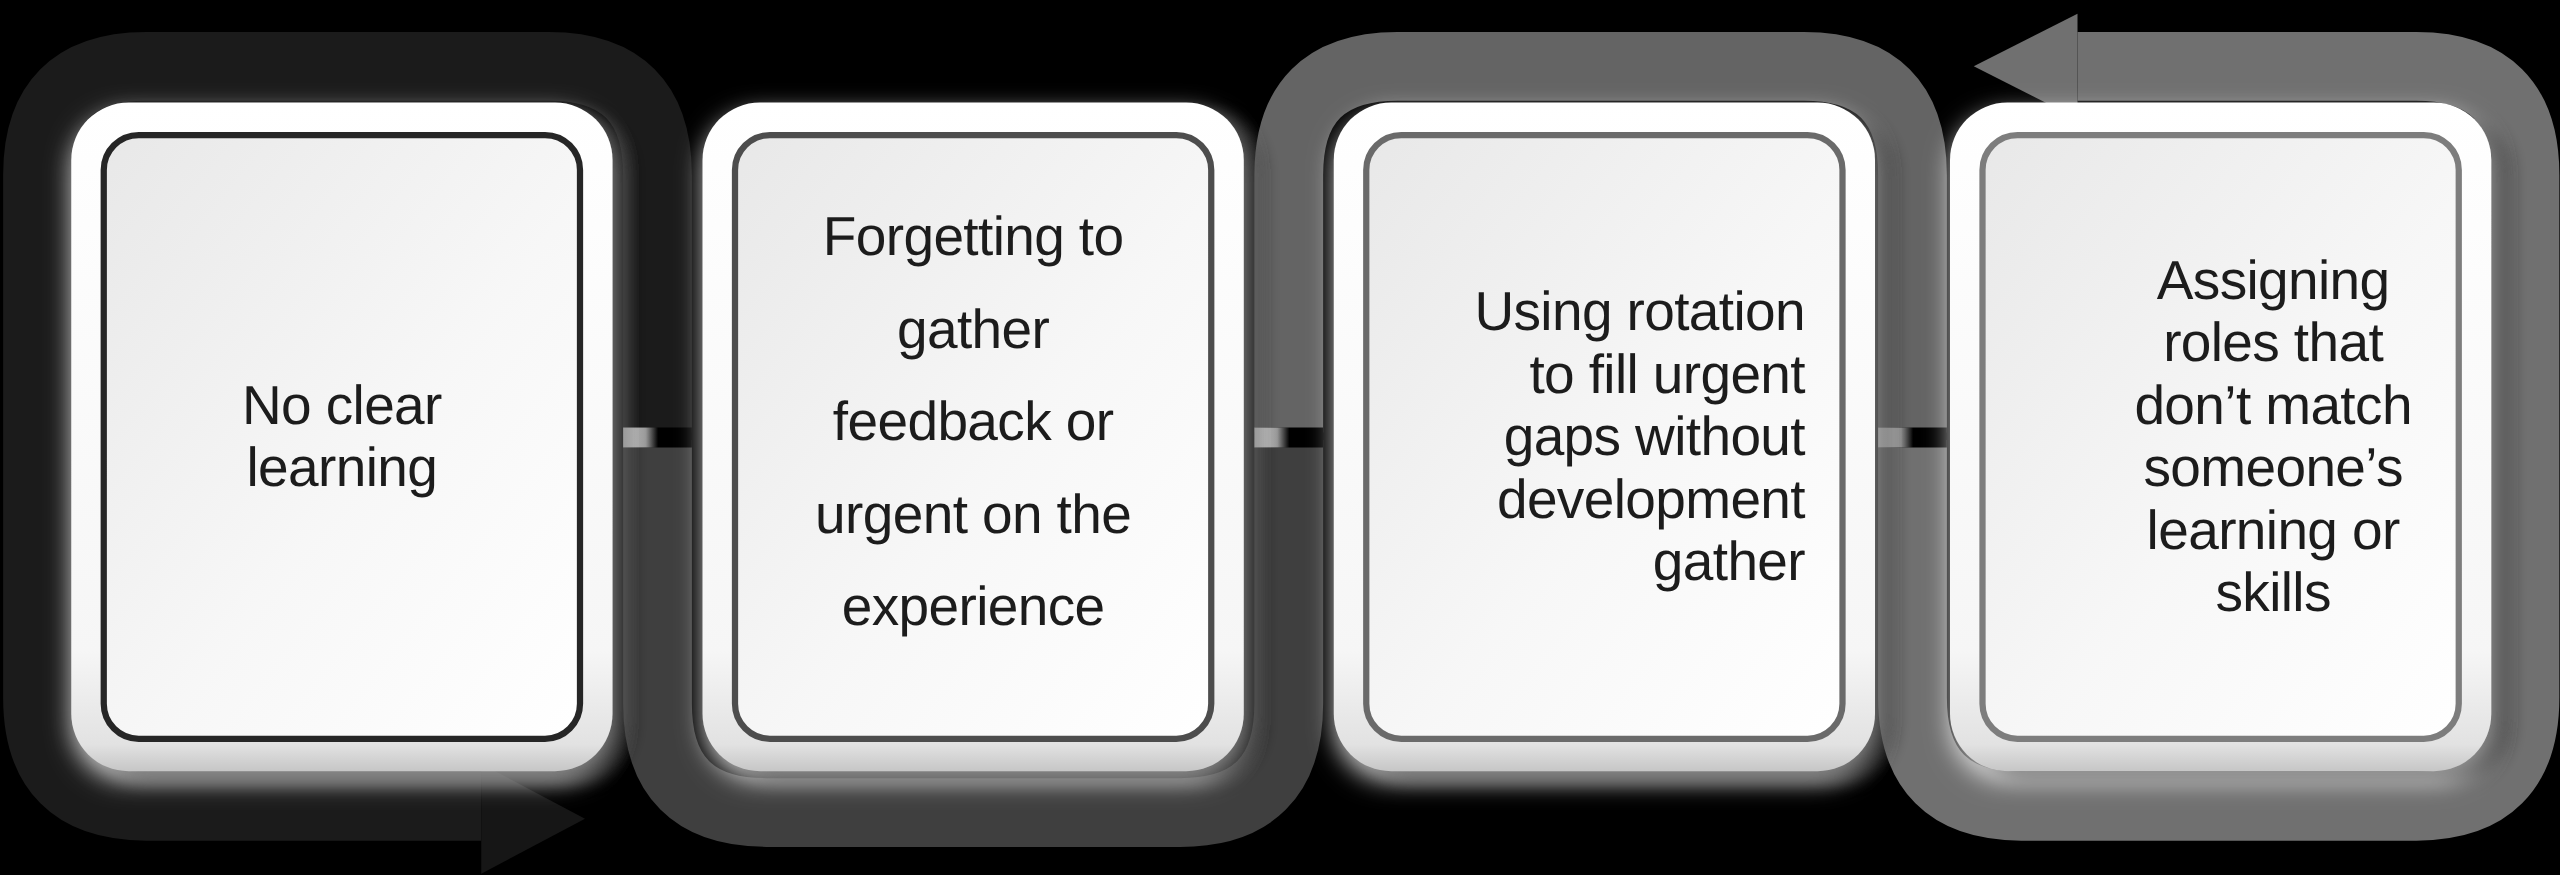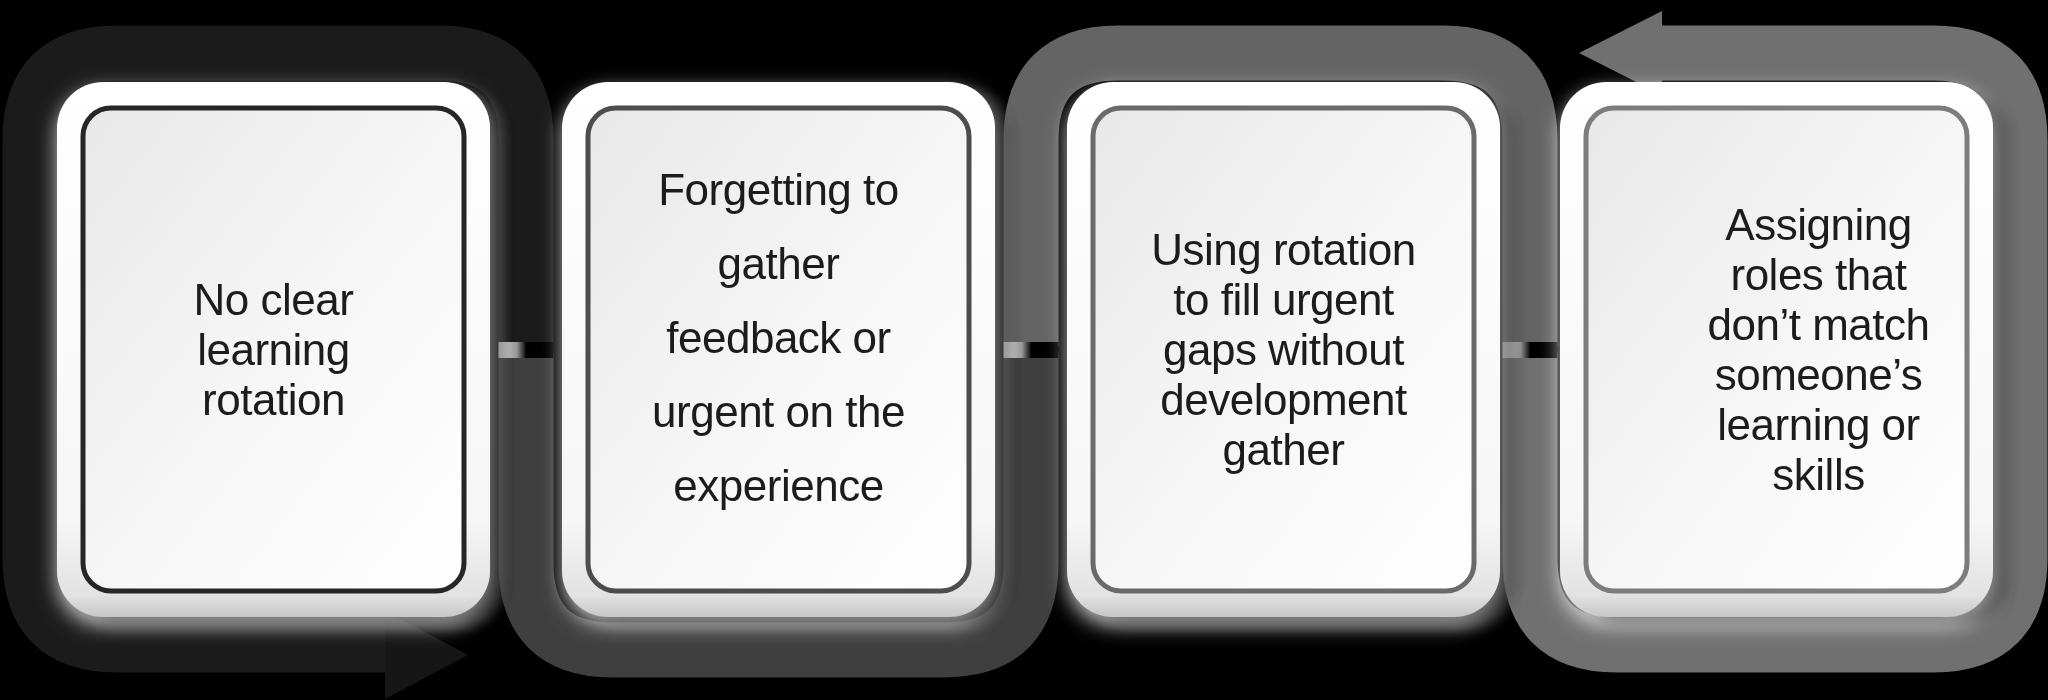--- a/index.html
+++ b/index.html
@@ -45,21 +45,21 @@
     text-align: center;
     font-size: 44px;
     line-height: 50px;
     font-weight: 400;
     letter-spacing: -0.5px;
     color: #1c1c1c;
   }
   .card-text .line { display: block; }
   .ct-1 { left: 83px; }
   .ct-2 { left: 588px; gap: 24px; }
-  .ct-3 { left: 1093px; }
+  .ct-3 { left: 1063px; align-items: flex-end; }
   .ct-4 { left: 1628px; }
 </style>
 </head>
 <body>
 
 <div id="stage">
 
   <svg id="diagram-svg" width="2048" height="700" viewBox="0 0 2048 700">
     <defs>
       <linearGradient id="frameGrad" x1="0" y1="0" x2="0" y2="1">
@@ -134,21 +134,20 @@
         <rect x="1560" y="82" width="433" height="535" rx="46" fill="url(#frameGrad)"></rect>
         <rect x="1586" y="108" width="381" height="483" rx="28" fill="url(#panelGrad)" stroke-width="5" stroke="#7d7d7d"></rect>
       </g>
     </g>
   </svg>
 
   <div class="text-layer">
     <div class="card-text ct-1">
       <span class="line">No clear</span>
       <span class="line">learning</span>
-      <span class="line">rotation</span>
       <span class="line"></span>
     </div>
     <div class="card-text ct-2">
       <span class="line">Forgetting to</span>
       <span class="line">gather</span>
       <span class="line">feedback or</span>
       <span class="line">urgent on the</span>
       <span class="line">experience</span>
       <span class="line"></span>
     </div>

